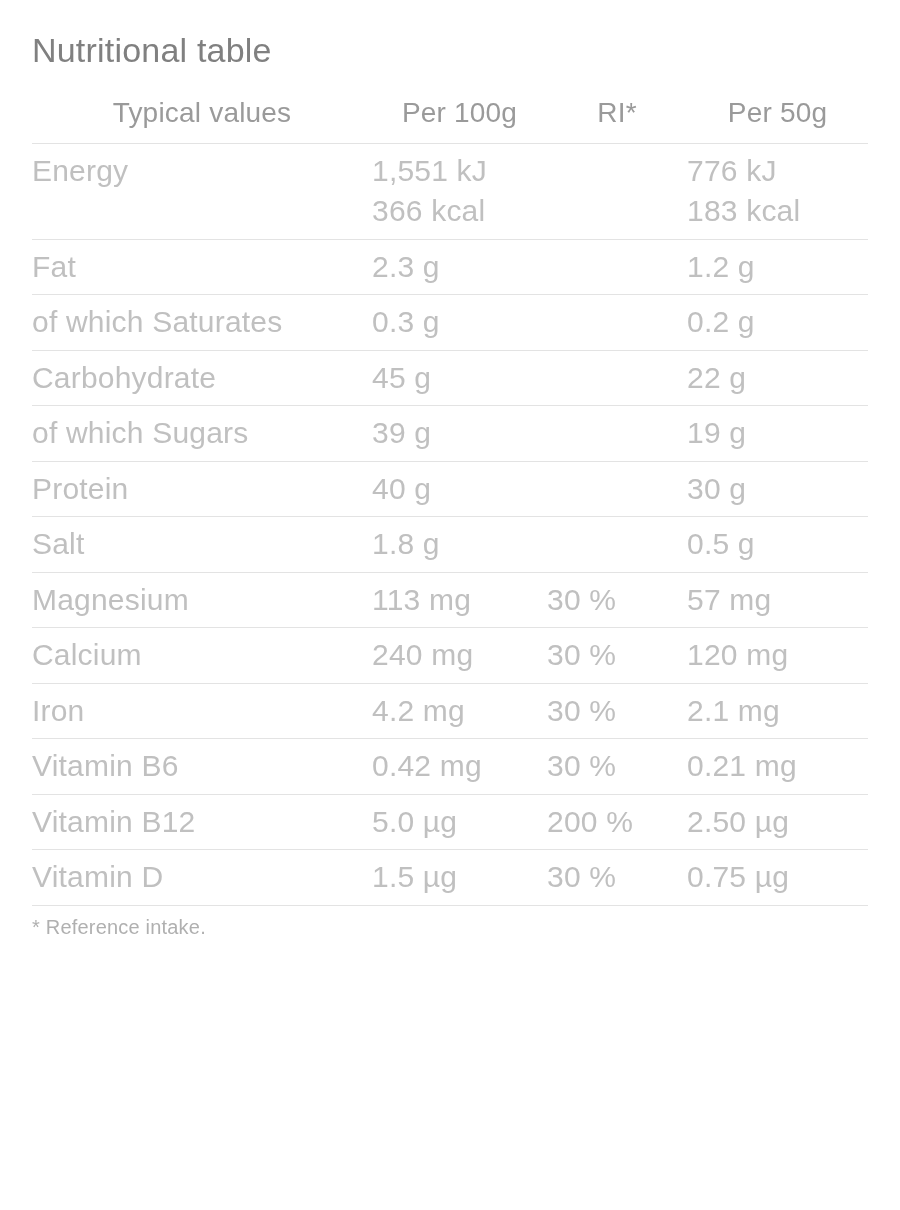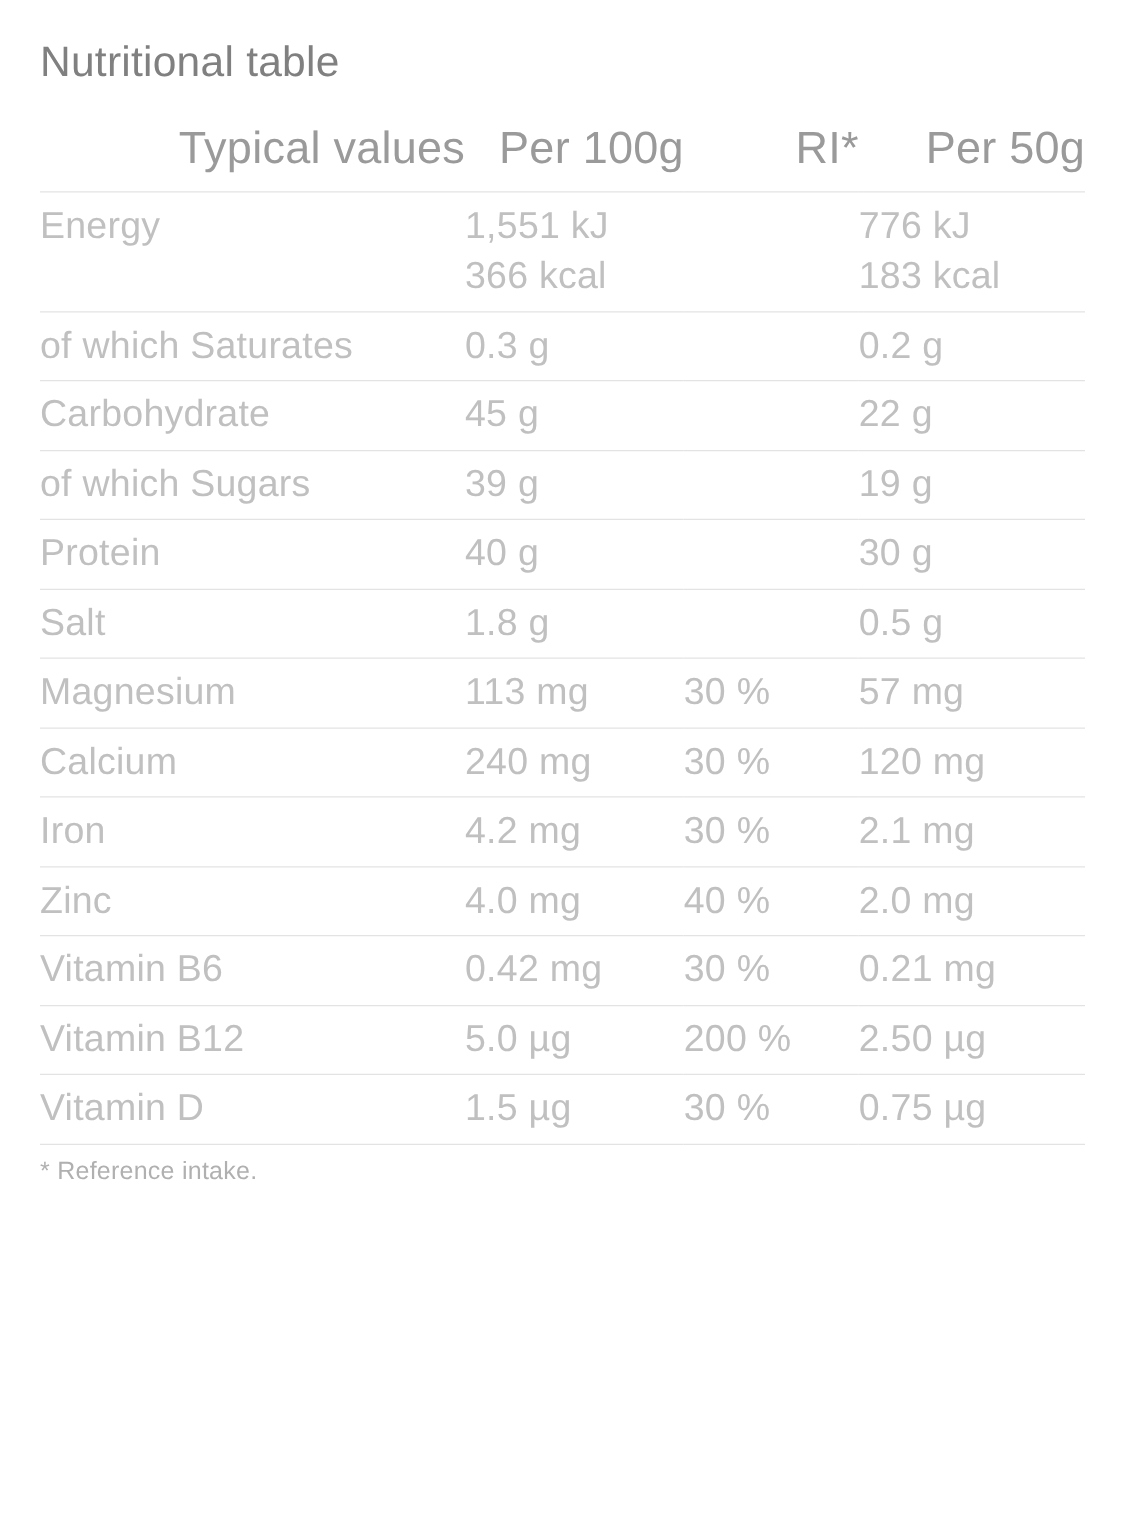--- a/index.html
+++ b/index.html
@@ -33,24 +33,24 @@
     width: 836px;
     border-collapse: collapse;
     table-layout: fixed;
   }
   table.nutri col.c-name  { width: 340px; }
   table.nutri col.c-p100  { width: 175px; }
   table.nutri col.c-ri    { width: 140px; }
   table.nutri col.c-p50   { width: 181px; }
 
   table.nutri th {
-    font-size: 36px;
+    font-size: 28px;
     font-weight: 400;
     color: #9a9a9a;
-    text-align: right;
+    text-align: center;
     padding: 0 0 14px 0;
     vertical-align: bottom;
     letter-spacing: 0.2px;
   }
   table.nutri td {
     font-size: 30px;
     font-weight: 400;
     color: #c0c0c0;
     text-align: left;
     padding: 7px 0 7px 0;
@@ -109,20 +109,26 @@
           <td class="val"></td>
           <td class="val">776 kJ</td>
         </tr>
         <tr class="row-sep cont-row">
           <td class="name"></td>
           <td class="val">366 kcal</td>
           <td class="val"></td>
           <td class="val">183 kcal</td>
         </tr>
         <tr class="row-sep">
+          <td class="name">Fat</td>
+          <td class="val">2.3 g</td>
+          <td class="val"></td>
+          <td class="val">1.2 g</td>
+        </tr>
+        <tr class="row-sep">
           <td class="name">of which Saturates</td>
           <td class="val">0.3 g</td>
           <td class="val"></td>
           <td class="val">0.2 g</td>
         </tr>
         <tr class="row-sep">
           <td class="name">Carbohydrate</td>
           <td class="val">45 g</td>
           <td class="val"></td>
           <td class="val">22 g</td>
@@ -157,26 +163,20 @@
           <td class="val">30 %</td>
           <td class="val">120 mg</td>
         </tr>
         <tr class="row-sep">
           <td class="name">Iron</td>
           <td class="val">4.2 mg</td>
           <td class="val">30 %</td>
           <td class="val">2.1 mg</td>
         </tr>
         <tr class="row-sep">
-          <td class="name">Zinc</td>
-          <td class="val">4.0 mg</td>
-          <td class="val">40 %</td>
-          <td class="val">2.0 mg</td>
-        </tr>
-        <tr class="row-sep">
           <td class="name">Vitamin B6</td>
           <td class="val">0.42 mg</td>
           <td class="val">30 %</td>
           <td class="val">0.21 mg</td>
         </tr>
         <tr class="row-sep">
           <td class="name">Vitamin B12</td>
           <td class="val">5.0 µg</td>
           <td class="val">200 %</td>
           <td class="val">2.50 µg</td>

